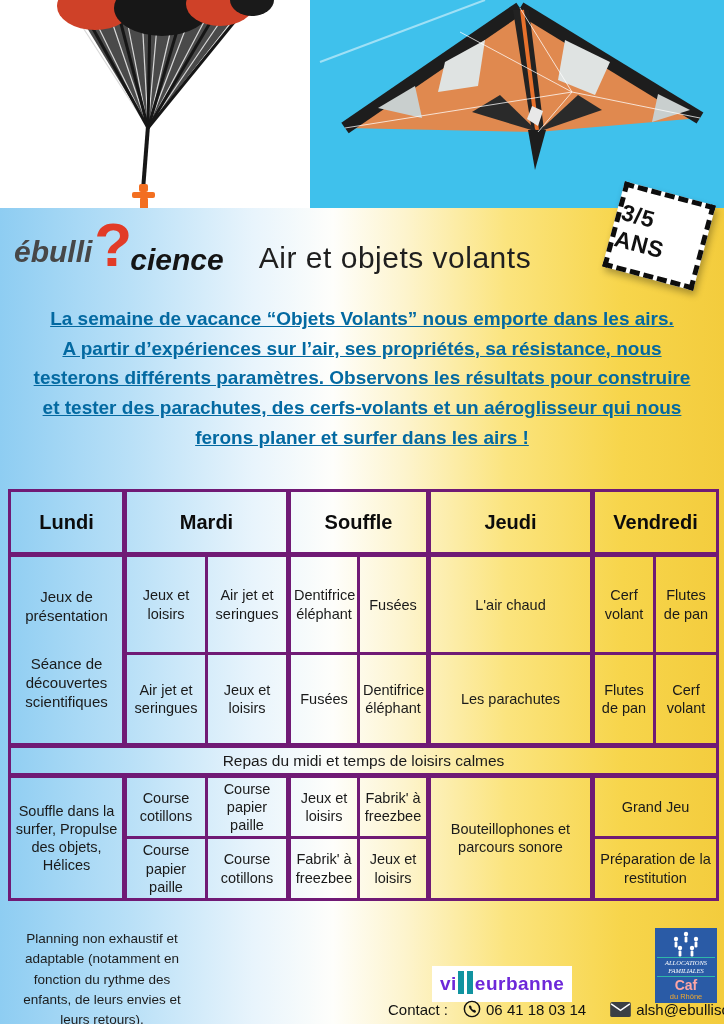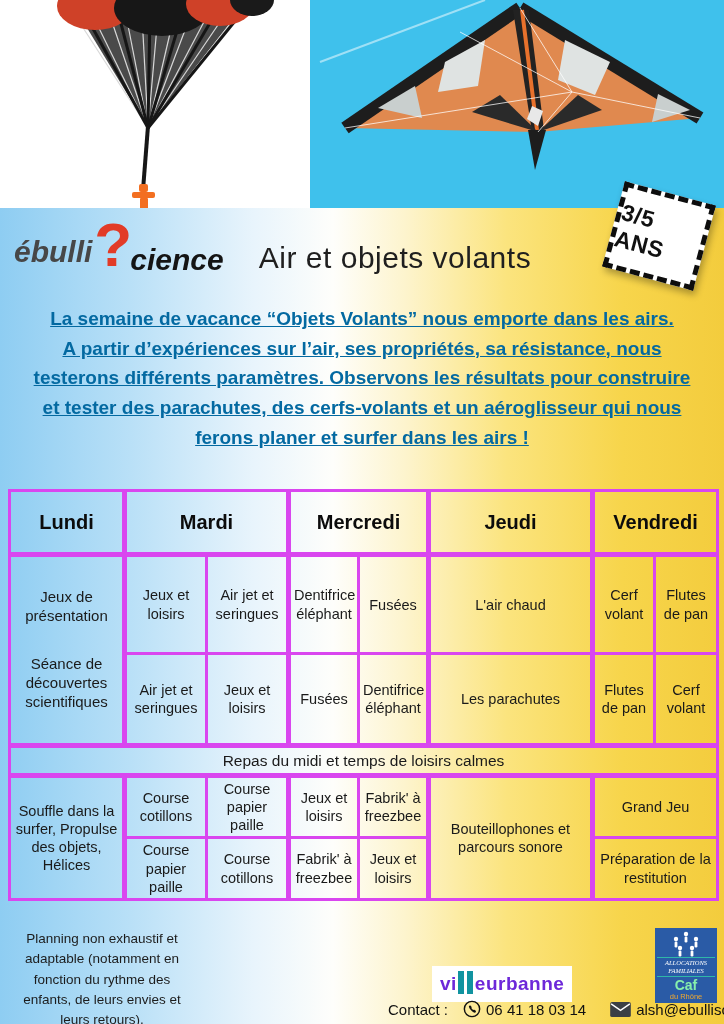--- a/index.html
+++ b/index.html
@@ -20,21 +20,21 @@
   .brand .b1 {font-size:30px; font-weight:bold; font-style:italic; color:#474747; margin-top:12px;}
   .brand .bq {font-size:62px; font-weight:bold; color:#e23b27; line-height:0.88; margin:0 -2px 0 2px;}
   .brand .b2 {font-size:30px; font-weight:bold; font-style:italic; color:#141414; margin-top:29px;}
   .title {position:absolute; top:241px; left:200px; width:390px; margin:0; font-size:30px;
     font-weight:normal; color:#1f1f1f; text-align:center; z-index:3; letter-spacing:0.5px;}
   .intro {position:absolute; top:304px; left:32px; width:660px; text-align:center; font-weight:bold;
     font-size:19px; line-height:1.56; color:#0369a1; z-index:3;text-decoration:underline;}
   .intro p {margin:0;}
   table.schedule {position:absolute; top:489px; left:8px; width:708px; border-collapse:collapse;
     table-layout:fixed; z-index:3; color:#1a1a1a; background:transparent;}
-  .schedule th, .schedule td {border:3px solid #d946ef; text-align:center; vertical-align:middle;
+  .schedule th, .schedule td {border:3px solid #701a75; text-align:center; vertical-align:middle;
     padding:2px 3px; font-size:14.5px; line-height:1.25; overflow:hidden;}
   .schedule th {font-size:20px; font-weight:bold; border-bottom-width:5px; color:#0c0c0c;}
   .bL {border-left-width:5px !important;}
   tr.repas td {border-top-width:5px; border-bottom-width:5px; font-size:15.5px;}
   .stack {display:flex; flex-direction:column; justify-content:space-evenly; height:182px; font-size:15px;}
   .note {position:absolute; top:929px; left:16px; width:172px; font-size:13.5px; line-height:1.5;
     text-align:center; color:#1c1c1c; z-index:3;}
   .logos {position:absolute; top:966px; left:432px; display:flex; align-items:flex-end; gap:5px; z-index:3;}
   .lyon {background:#fff; display:flex; align-items:center; padding:3px 6px 3px 4px; gap:3px; height:30px;}
   .lyon-text {display:flex; flex-direction:column; line-height:1; color:#111;}
@@ -43,21 +43,21 @@
   .vlb {background:#fff; display:flex; align-items:center; padding:3px 8px; height:30px;}
   .vlb .t {color:#6d28d9; font-weight:bold; font-size:19px; letter-spacing:0.5px;}
   .vlb .bar {display:inline-block; width:6px; height:23px; background:#1193a0; margin:0 1.5px;
     transform:translateY(-2px);}
   .caf {position:absolute; top:928px; left:655px; width:62px; height:75px; background:#2a5ba6;
     z-index:4; display:flex; flex-direction:column; align-items:center; justify-content:flex-end;
     padding:3px 2px 2px; box-sizing:border-box;}
   .caf-alloc {color:#fff; font-style:italic; font-size:6.5px; line-height:1.2; text-align:center;
     font-family:"Liberation Serif", serif; border-top:1px solid #2fb7a8; width:100%; padding-top:1px;}
   .caf-band {border-top:1px solid #2fb7a8; width:100%; text-align:center; margin-top:1px; padding-top:1px;}
-  .caf-name {color:#86efac; font-weight:bold; font-size:14px; line-height:1.05;}
+  .caf-name {color:#fca5a5; font-weight:bold; font-size:14px; line-height:1.05;}
   .caf-sub {color:#f0a830; font-size:7.5px; line-height:1.1;}
   .contact {position:absolute; top:1000px; left:388px; display:flex; align-items:center; gap:5px;
     font-size:15px; color:#111; z-index:3; white-space:nowrap;}
   .contact .lbl {margin-right:10px;}
   .icn {display:inline-block; vertical-align:middle;}
 </style>
 </head>
 <body>
 
 <div class="page">
@@ -150,21 +150,21 @@
       <col style="width:70px">
         <col style="width:70px">
         <col style="width:164px">
       <col style="width:62px">
         <col style="width:63px">
     </colgroup>
     <tbody>
         <tr style="height:64px">
       <th>Lundi</th>
       <th colspan="2" class="bL">Mardi</th>
-      <th colspan="2" class="bL">Mercredi</th>
+      <th colspan="2" class="bL">Souffle</th>
       <th class="bL">Jeudi</th>
       <th colspan="2" class="bL">Vendredi</th>
     </tr>
     <tr style="height:95px">
       <td rowspan="2">
         <div class="stack">
           <div>Jeux de présentation</div>
           <div>Séance de découvertes scientifiques</div>
         </div>
       </td>

